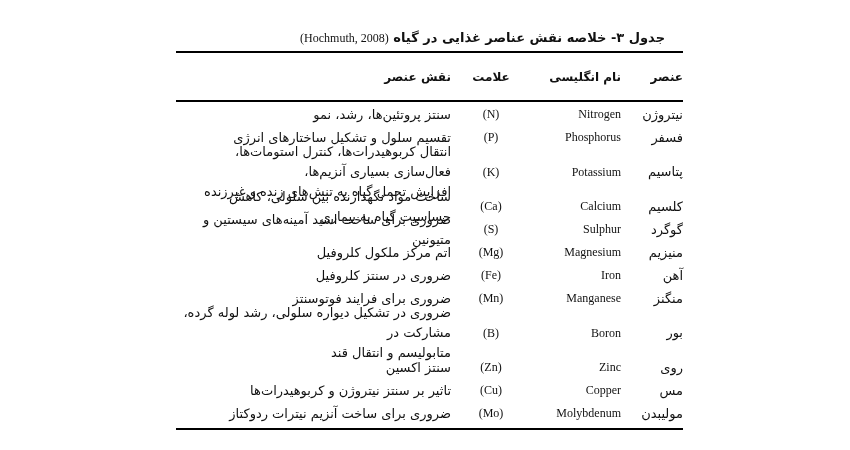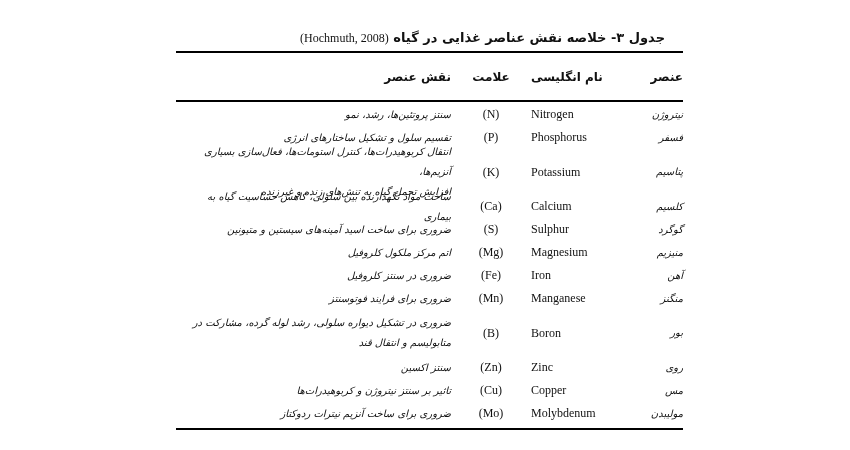--- a/index.html
+++ b/index.html
@@ -10,27 +10,27 @@
       font-weight: bold; font-size: 13px; line-height: 22px; white-space: nowrap;
     }
     .caption .cite { font-family: "Liberation Serif", serif; font-weight: normal; font-size: 12px; }
     .tbl {
       position: absolute; left: 176px; top: 51px; width: 507px;
       border-top: 2px solid #000; border-bottom: 2px solid #000;
     }
     .row { display: flex; direction: rtl; align-items: center; }
     .hdr { height: 47px; border-bottom: 2px solid #000; }
     .c-el { width: 62px; text-align: right; }
-    .c-en { width: 90px; text-align: left; }
+    .c-en { width: 90px; text-align: right; }
     .c-sym { width: 80px; text-align: center; }
     .c-role { flex: 1; text-align: right; padding-left: 6px; }
     .hdr .cell { font-family: "DejaVu Sans", sans-serif; font-weight: bold; font-size: 12px; line-height: 22px; }
     .body-row { height: 23px; }
     .body-row.tall { height: 46px; }
-    .fa { font-family: "DejaVu Sans", sans-serif; font-size: 10px; direction: rtl; line-height: 20px; font-style: italic; }
+    .fa { font-family: "DejaVu Sans", sans-serif; font-size: 13px; direction: rtl; line-height: 20px; }
     .en { font-family: "Liberation Serif", serif; font-size: 12px; direction: ltr; }
     .tbody { padding-top: 1px; padding-bottom: 3px; }
   </style>
 </head>
 <body>
 
 <div class="caption">
   <span>جدول ۳- خلاصه نقش عناصر غذایی در گیاه</span>
   <span class="cite">(Hochmuth, 2008)</span>
 </div>

